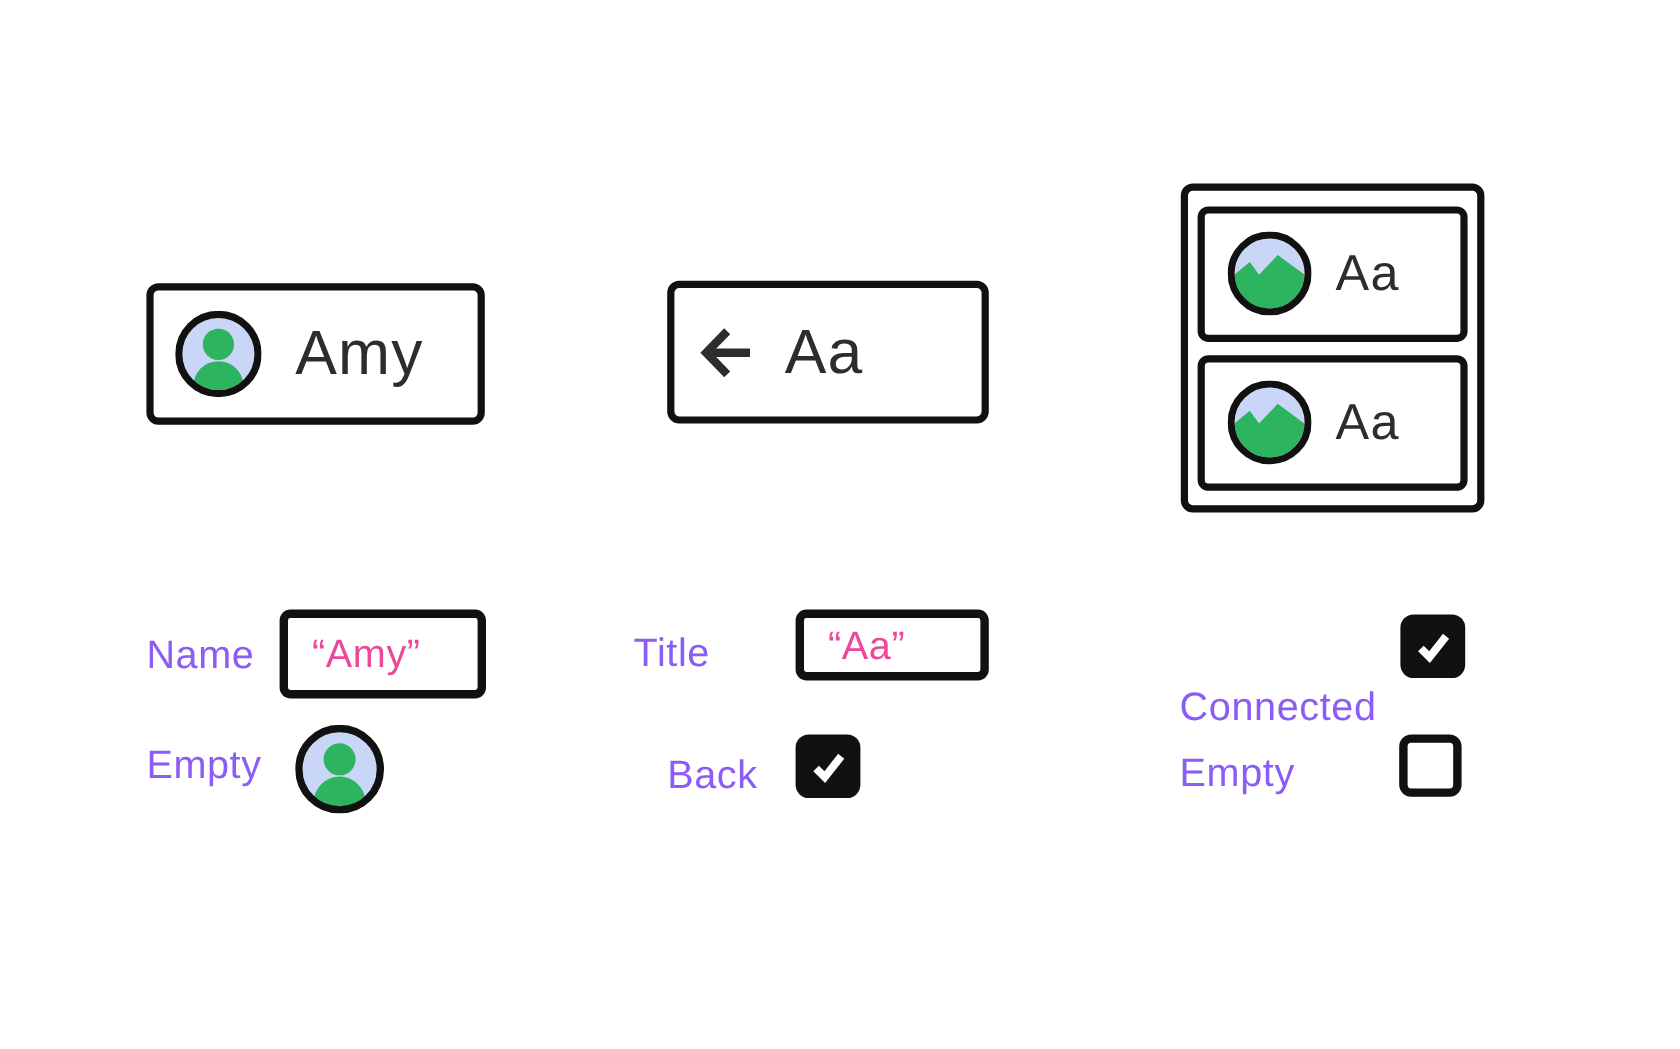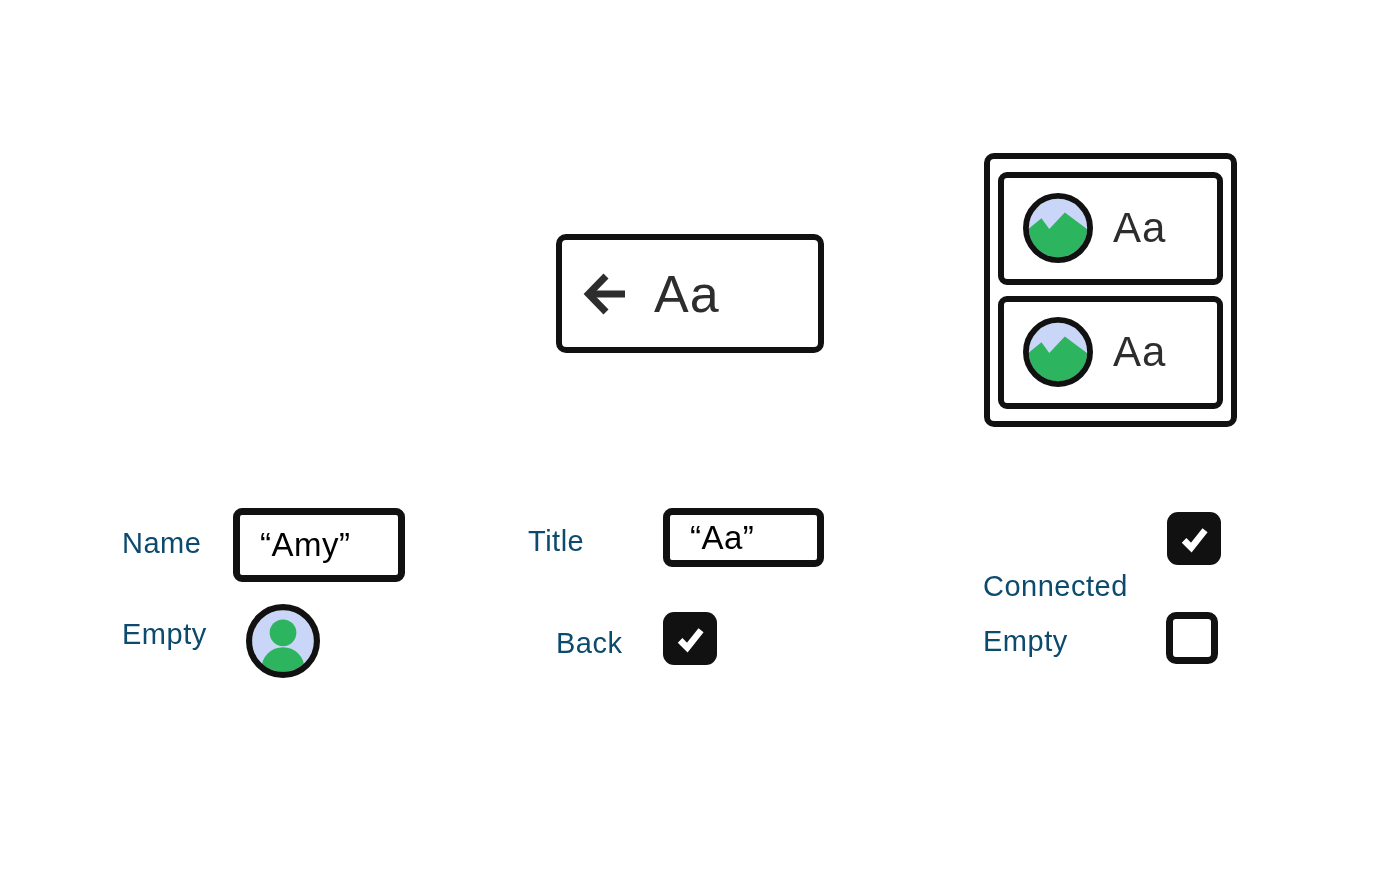--- a/index.html
+++ b/index.html
@@ -29,26 +29,26 @@
     display:flex;align-items:center;padding-left:19px;gap:20px;
   }
   .inner-title{font-size:42px;line-height:1;color:#2d2d2d;letter-spacing:1px;}
 
   
   .icon-72{width:72px;height:72px;display:block;flex:0 0 auto;}
   .icon-70{width:70px;height:70px;display:block;flex:0 0 auto;}
   .arrow-icon{width:44px;height:48px;display:block;flex:0 0 auto;}
 
   
-  .prop-label{position:absolute;font-size:29px;line-height:1.1;color:#0c4a6e;letter-spacing:0.5px;white-space:nowrap;}
+  .prop-label{position:absolute;font-size:33px;line-height:1.1;color:#8b5cf6;letter-spacing:0.5px;white-space:nowrap;}
   .prop-input{
     position:absolute;box-sizing:border-box;background:#ffffff;
     border:7px solid #111111;border-radius:9px;
     display:flex;align-items:center;padding-left:20px;
-    font-size:33px;color:#000000;letter-spacing:0.5px;
+    font-size:33px;color:#ec4899;letter-spacing:0.5px;
   }
   .name-input{left:233px;top:508px;width:172px;height:74px;}
   .title-input{left:663px;top:508px;width:161px;height:59px;}
   .avatar-prop{position:absolute;left:246px;top:604px;width:74px;height:74px;}
 
   
   .checkbox{
     position:absolute;box-sizing:border-box;border-radius:11px;
     display:flex;align-items:center;justify-content:center;
   }
@@ -65,20 +65,31 @@
 <svg width="0" height="0" style="position:absolute" aria-hidden="true">
   <defs>
     <clipPath id="clip-circle-72">
         <circle cx="36" cy="36" r="30"></circle>
       </clipPath>
   </defs>
 </svg>
 
 <div class="canvas">
 
+  <div class="card person-card">
+    <svg class="icon-72" viewBox="0 0 72 72">
+      <circle cx="36" cy="36" r="30" fill="#c9d6f8"></circle>
+      <g clip-path="url(#clip-circle-72)">
+        <circle cx="36" cy="28" r="13" fill="#2db45f"></circle>
+        <circle cx="36" cy="63" r="21" fill="#2db45f"></circle>
+      </g>
+      <circle cx="36" cy="36" r="33" fill="none" stroke="#111111" stroke-width="6"></circle>
+    </svg>
+    <span class="card-title">Amy</span>
+  </div>
 
   <div class="card back-card">
     <svg class="arrow-icon" viewBox="0 0 44 48">
       <path d="M42 24 H7" stroke="#2d2d2d" stroke-width="7" fill="none"></path>
       <path d="M23 6 L5.5 24 L23 42" stroke="#2d2d2d" stroke-width="7" fill="none" stroke-linejoin="miter"></path>
     </svg>
     <span class="card-title">Aa</span>
   </div>
 
   <div class="stack-outer">

